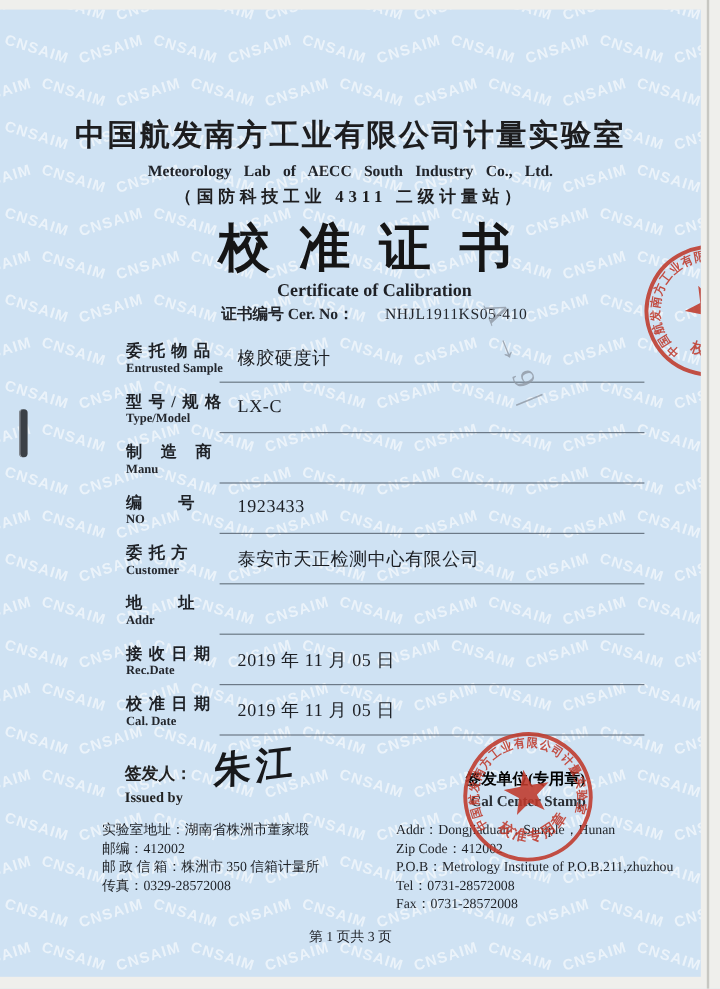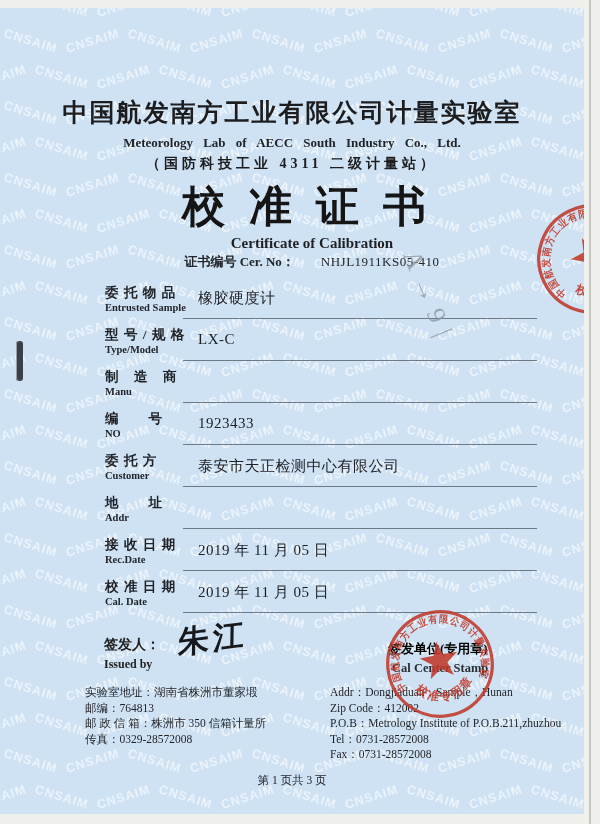--- a/index.html
+++ b/index.html
@@ -378,21 +378,21 @@
 
     <div class="sig-cn">签发人：</div>
     <div class="sig-en">Issued by</div>
     <div class="sig-name">朱江</div>
 
     <div class="stamp-cn">签发单位(专用章)</div>
     <div class="stamp-en">Cal Center Stamp</div>
 
     <div class="foot-left">
       <div>实验室地址：湖南省株洲市董家塅</div>
-      <div>邮编：764813</div>
+      <div>邮编：412002</div>
       <div>邮 政 信 箱：株洲市 350 信箱计量所</div>
       <div>传真：0329-28572008</div>
     </div>
     <div class="foot-right">
       <div>Addr：Dongjiaduan，Sample，Hunan</div>
       <div>Zip Code：412002</div>
       <div>P.O.B：Metrology Institute of P.O.B.211,zhuzhou</div>
       <div>Tel：0731-28572008</div>
       <div>Fax：0731-28572008</div>
     </div>

